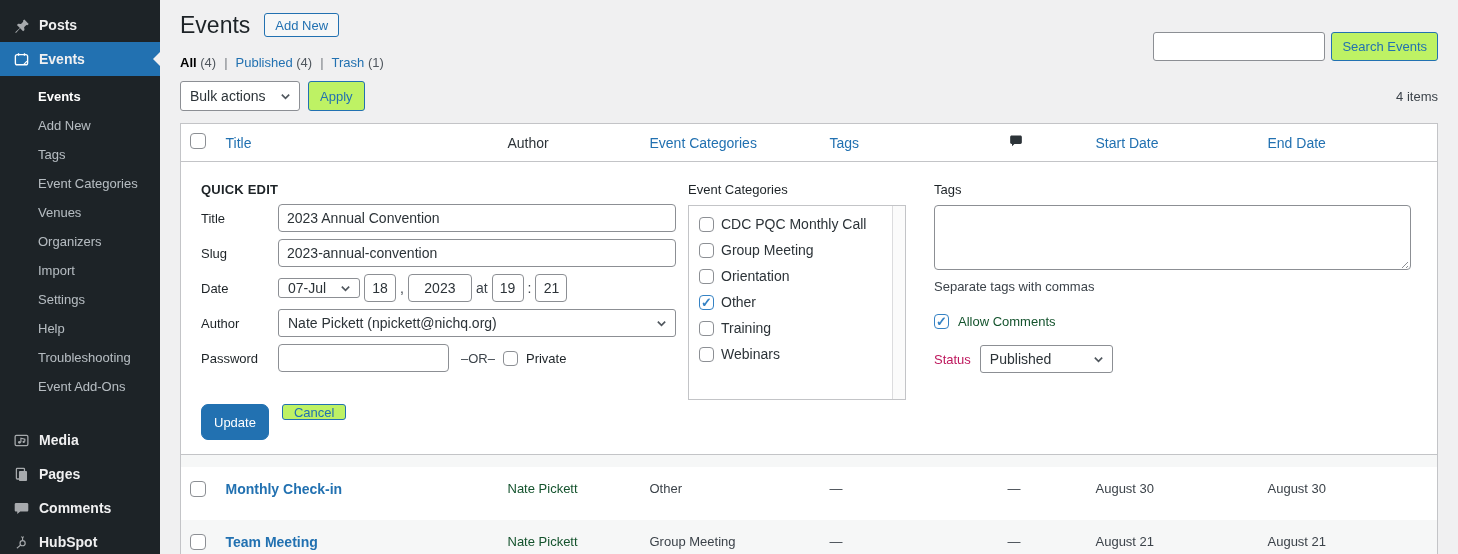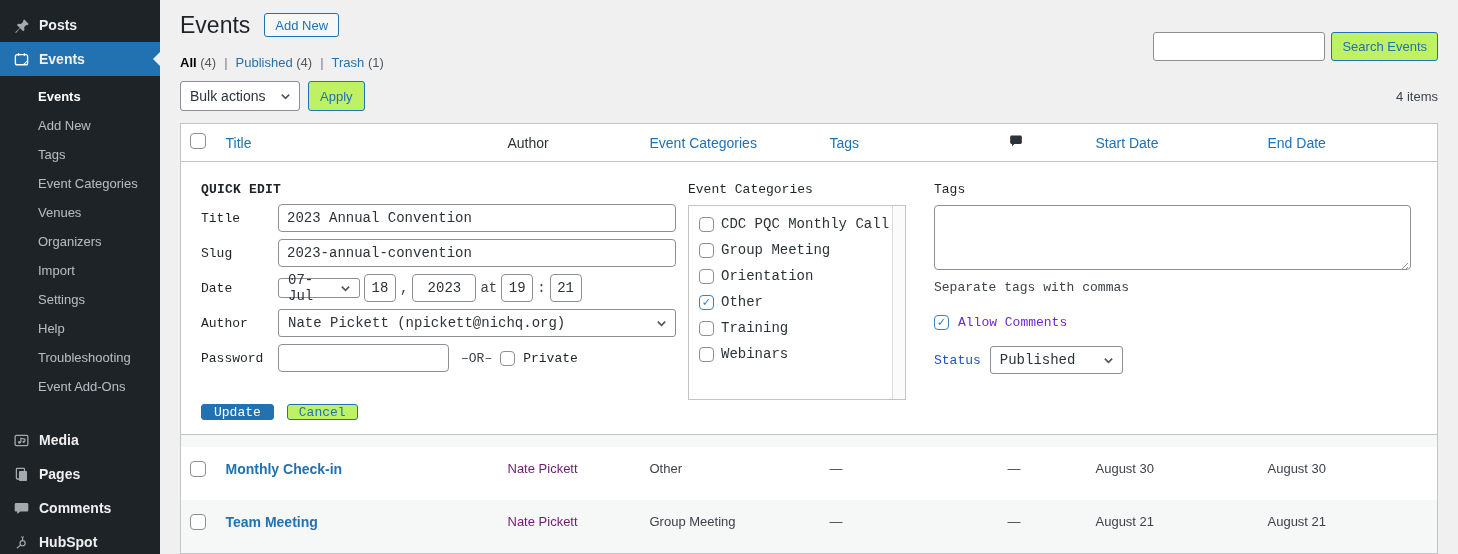--- a/index.html
+++ b/index.html
@@ -63,67 +63,67 @@
   th .col-link { color:#2271b1; text-decoration:none; cursor:pointer; }
   .cb {
     width:16px; height:16px; border:1px solid #8c8f94; border-radius:4px; background:#fff;
     display:inline-flex; align-items:center; justify-content:center; cursor:pointer; flex:0 0 16px;
     font-size:13px; line-height:1;
   }
   .cb.checked { border-color:#3582c4; }
   .cb.checked::after { content:"\2713"; color:#3582c4; font-weight:bold; }
   .cb-sm { width:15px; height:15px; flex-basis:15px; border-radius:4px; }
   
-  .qe-cell { padding:0;font-family:Liberation Mono, monospace; }
+  .qe-cell { padding:0; }
   .qe-wrap { padding:13px 26px 4px 20px; }
   .qe-heading { font-size:13px; font-weight:bold; letter-spacing:.2px; color:#1d2327; margin:0 0 0 0; height:29px; display:flex; align-items:center; }
   .qe-cols { display:flex; align-items:flex-start; }
   .qe-left { width:475px; flex:0 0 475px; }
   .qe-row { display:grid; grid-template-columns:77px 1fr; align-items:center; margin-bottom:7px; }
   .qe-label { font-size:13px; color:#1d2327; }
   .txt {
     height:28px; border:1px solid #8c8f94; border-radius:4px; background:#fff;
     padding:0 8px; font-size:14px; color:#2c3338; font-family:inherit; width:100%;
   }
   .date-line { display:flex; align-items:center; gap:4px; font-size:14px; color:#3c434a; }
   .sel-month { width:82px; height:20px; }
   .num { width:32px; text-align:center; padding:0 2px; }
   .num-year { width:64px; }
   .sel-author { height:28px; }
   .pw-line { display:flex; align-items:center; gap:8px; }
   .pw-input { width:171px; flex:0 0 171px; }
   .or-text { color:#3c434a; font-size:13px; margin-left:4px; }
   .private-label { font-size:13px; color:#1d2327; }
   .qe-buttons { margin-top:32px; margin-bottom:10px; display:flex; gap:13px; }
-  .update-btn { height:16px; padding:0 12px; }
+  .update-btn { height:36px; padding:0 12px;border-radius:7px; }
   .cancel-btn { height:16px; padding:0 11px; }
   .qe-mid { width:218px; flex:0 0 218px; margin-left:12px; }
   .cat-heading, .tags-heading { font-size:13px; color:#1d2327; height:29px; display:flex; align-items:center; margin-bottom:1px; }
   .cat-box { border:1px solid #c3c4c7; background:#fff; height:195px; position:relative; padding:10px 0 0 10px; overflow:hidden; }
   .cat-track { position:absolute; top:0; right:0; bottom:0; width:13px; border-left:1px solid #dcdcde; background:#fbfbfb; }
   .cat-item { display:flex; align-items:center; gap:7px; margin-bottom:10px; font-size:14px; color:#2c3338; }
   .qe-right { flex:1; margin-left:28px; }
   .ta-wrap { position:relative; }
   .tags-ta { width:100%; height:65px; border:1px solid #8c8f94; border-radius:4px; resize:none; font-family:inherit; font-size:14px; padding:6px 8px; }
   .resize-handle {
     position:absolute; right:3px; bottom:5px; width:9px; height:9px;
     background:repeating-linear-gradient(135deg, transparent 0 2px, #8c8f94 2px 3px);
     clip-path:polygon(100% 0, 100% 100%, 0 100%);
   }
   .tags-help { margin-top:6px; font-size:13px; color:#3c434a; }
-  .allow-row { margin-top:20px; display:flex; align-items:center; gap:9px; font-size:13px; color:#6d28d9; }
+  .allow-row { margin-top:20px; display:flex; align-items:center; gap:9px; font-size:13px; color:#14532d; }
   .status-row { margin-top:16px; display:flex; align-items:center; gap:9px; }
-  .status-label { font-size:13px; color:#1d4ed8; }
+  .status-label { font-size:13px; color:#be185d; }
   .sel-status { width:133px; height:28px; }
   
   .qe-strip td { height:12px; padding:0; background:#f6f7f7; border-top:1px solid #c3c4c7; }
   .data-row td { padding:14px 9px 20px; font-size:13px; color:#3c434a; vertical-align:top; }
   .data-row.striped td { background:#f6f7f7; }
   .row-title { color:#2271b1; font-weight:bold; font-size:14px; text-decoration:none; cursor:pointer; }
-  .author-link { color:#701a75; text-decoration:none; cursor:pointer;margin-top:36px; }
+  .author-link { color:#14532d; text-decoration:none; cursor:pointer;margin-top:36px; }
   .bubble-icon { width:16px; height:16px; color:#2c3338; display:inline-block; }
 </style>
 </head>
 <body>
 
 <aside class="sidebar">
   <div class="menu-top">
     <div class="menu-item">
       <span class="micon">
         <svg viewBox="0 0 20 20" width="17" height="17" fill="currentColor">

